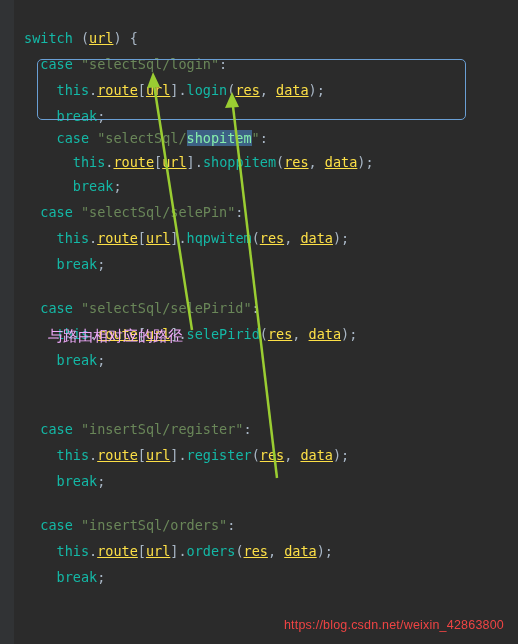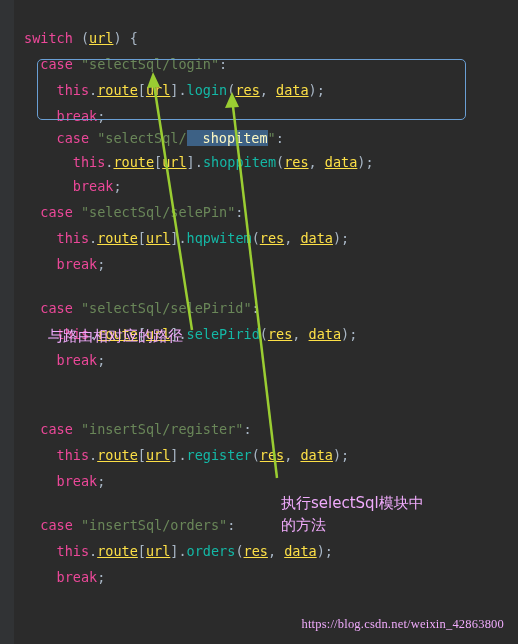--- a/index.html
+++ b/index.html
@@ -41,31 +41,30 @@
     color: #a9b7c6;
   }
   .ln {
     position: absolute;
     left: 0;
     width: 504px;
     height: 25.6px;
     padding-left: 10px;
     box-sizing: border-box;
   }
-  .kw    { color: #ec4899; }
+  .kw    { color: #14b8a6; }
   .str   { color: #6a8759; }
   .ident { color: #fde047; text-decoration: underline; }
   .fn    { color: #14b8a6; }
   .punc  { color: #a9b7c6; }
 
   
   .sel {
     background: #3d6185;
-    color: #fef9c3;
-    padding-left: 16px;
+    color: #86efac;
   }
 
   
   .blue-box {
     position: absolute;
     left: 37px;
     top: 59px;
     width: 429px;
     height: 61px;
     border: 1px solid #6a9fd4;
@@ -101,22 +100,22 @@
     line-height: 22px;
     white-space: pre;
   }
   .annot1 { left: 48px;  top: 325px; }
   .annot2 { left: 281px; top: 492px; }
 
   .watermark {
     position: absolute;
     right: 14px;
     bottom: 12px;
-    color: #f0abfc;
-    font-family: Liberation Serif, serif;
+    color: #ef4444;
+    font-family: Liberation Sans, sans-serif;
     font-size: 12.5px;
     letter-spacing: 0.2px;
   }
 </style>
 </head>
 <body>
 
 <div id="root">
 
   <div class="gutter"></div>
@@ -129,16 +128,15 @@
   <svg class="overlay">
 
     <line x1="192" y1="330" x2="153" y2="78" stroke="#9acd32" stroke-width="2.5"></line>
     <polygon points="153,72 147,88 160,87" fill="#9acd32"></polygon>
 
     <line x1="277" y1="478" x2="232" y2="98" stroke="#9acd32" stroke-width="2.5"></line>
     <polygon points="232,92 225,108 239,107" fill="#9acd32"></polygon>
   </svg>
 
   <div class="annot annot1">与路由相对应的路径</div>
-  <div class="annot annot2"><span>执行selectSql模块中</span><br><span>的方法</span></div>
 
   <div class="watermark">https://blog.csdn.net/weixin_42863800</div>
 </div>
 
 </body></html>

